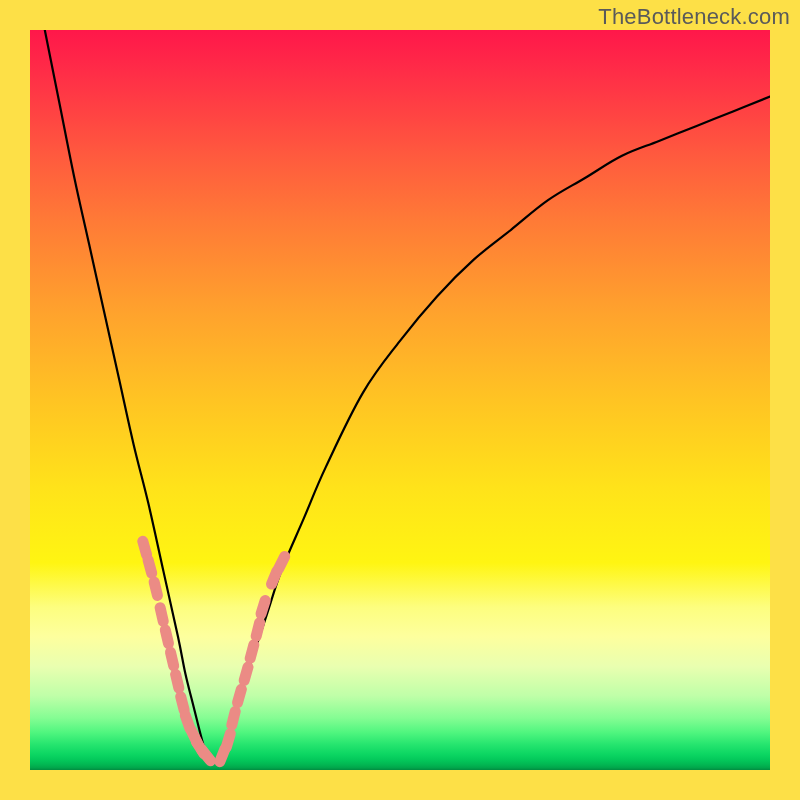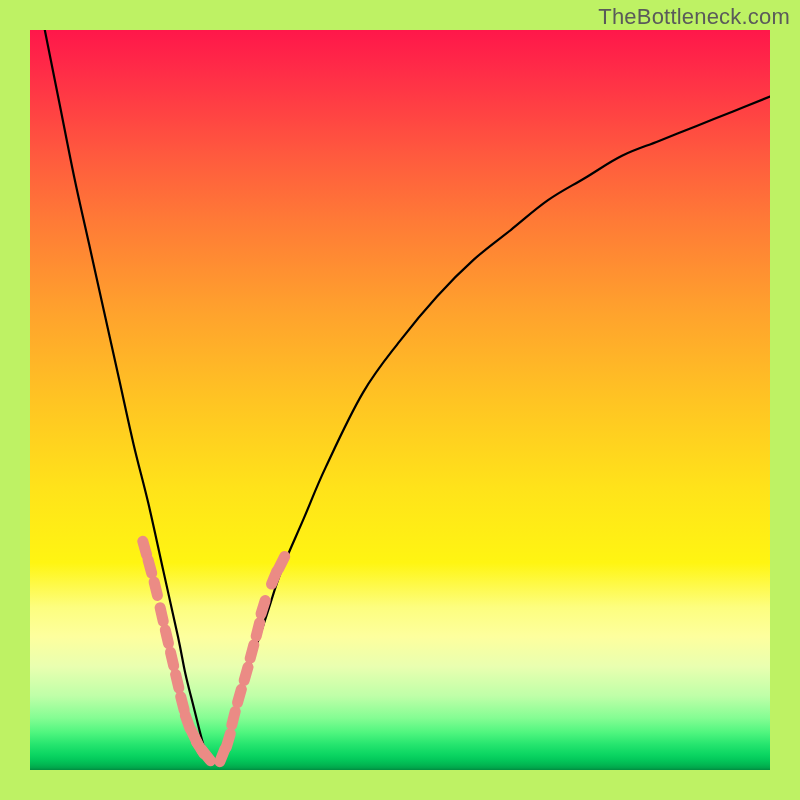--- a/index.html
+++ b/index.html
@@ -8,21 +8,21 @@
     width: 800px;
     height: 800px;
     overflow: hidden;
     background: #000;
     font-family: Arial, Helvetica, sans-serif;
   }
   .frame {
     position: relative;
     width: 800px;
     height: 800px;
-    background: #bef264;
+    background: #fde047;
   }
   .watermark {
     position: absolute;
     top: 4px;
     right: 10px;
     font-size: 22px;
     font-weight: 500;
     color: #5a5a5a;
     letter-spacing: 0.2px;
     z-index: 20;

